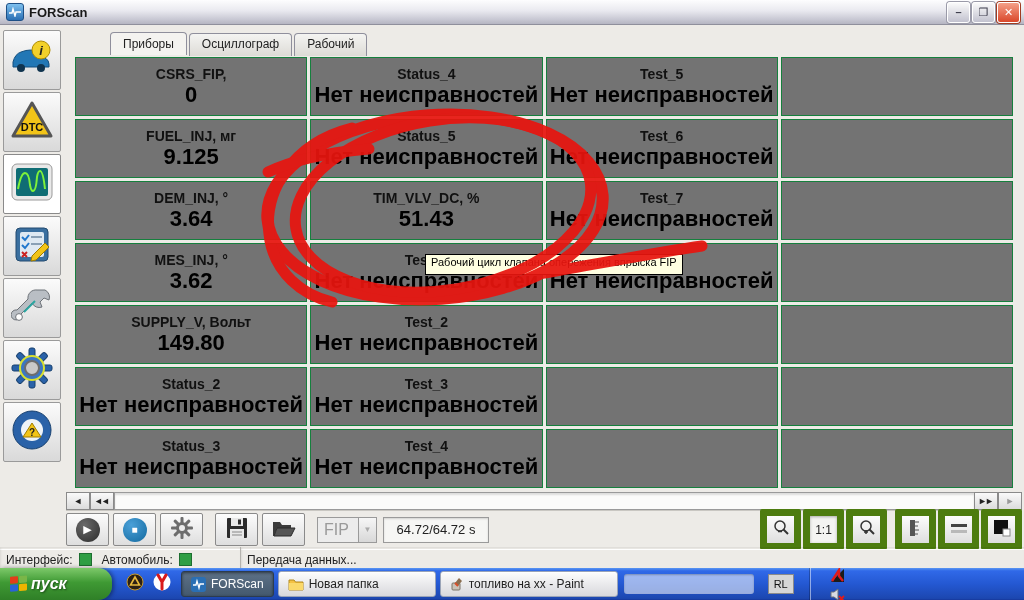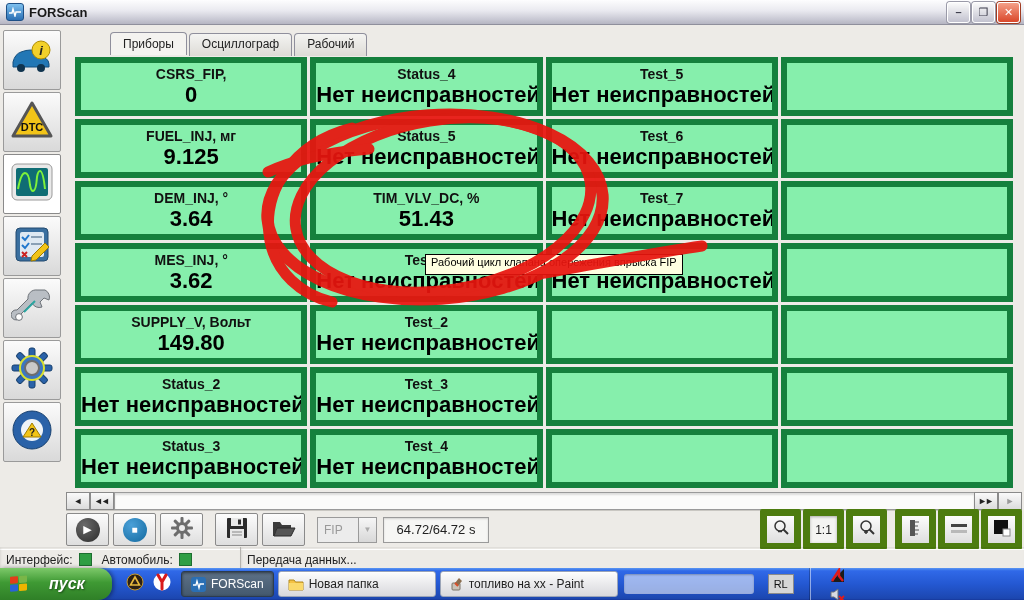--- a/index.html
+++ b/index.html
@@ -26,41 +26,41 @@
     background:linear-gradient(#fbfbfb,#d9d9d9);display:flex;align-items:center;justify-content:center;}
   .side-btn.active{background:#fff;border-color:#8a8a8a;box-shadow:0 0 0 1px #fff inset;}
   
   .tabs{position:absolute;left:70px;top:33px;height:23px;display:flex;gap:2px;font-size:12px;padding-left:40px;}
   .tab{padding:3px 12px 2px;border:1px solid #8f8f9c;border-bottom:none;border-radius:4px 4px 0 0;
     background:linear-gradient(#f4f4f2,#dddbd6);color:#222;}
   .tab.active{background:#f4f3f0;font-weight:normal;position:relative;top:-1px;padding-top:4px;}
   
   .grid{position:absolute;left:75px;top:57px;width:938px;height:431px;
     display:grid;grid-template-columns:repeat(4,1fr);grid-template-rows:repeat(7,1fr);gap:3px;}
-  .cell{background:#86efac;border:6px solid #15803d;display:flex;flex-direction:column;
+  .cell{background:#737373;border:1px solid #15803d;display:flex;flex-direction:column;
     align-items:center;justify-content:center;overflow:hidden;}
   .clabel{font-weight:bold;font-size:14px;color:#111;white-space:nowrap;}
   .cvalue{font-weight:bold;font-size:22px;color:#000;white-space:nowrap;max-width:100%;}
   
   .hscroll{position:absolute;left:66px;top:492px;width:956px;height:18px;display:flex;align-items:stretch;}
   .sc-btn{width:20px;border:1px solid #8a8a8a;background:linear-gradient(#fafafa,#dcdcdc);
     font-size:9px;display:flex;align-items:center;justify-content:center;color:#222;letter-spacing:-2px;padding-right:2px;}
   .sc-btn.dis{color:#9a9a9a;}
   .sc-track{flex:1;border:1px solid #9a9a9a;border-right:none;background:#fbfbfa;
     box-shadow:inset 0 2px 2px rgba(0,0,0,.12);}
   
   .toolbar{position:absolute;left:66px;top:512px;width:956px;height:35px;display:flex;align-items:center;}
   .tb-btn{width:41px;height:31px;margin-right:4px;border:1px solid #8a8a8a;border-radius:2px;
     background:linear-gradient(#fcfcfc,#dedede);display:flex;align-items:center;justify-content:center;}
   .circle-ic{width:24px;height:24px;border-radius:50%;display:flex;align-items:center;justify-content:center;}
   .play-c{background:radial-gradient(circle at 35% 30%,#6a6a6a,#2c2c2c);color:#fff;font-size:11px;}
   .stop-c{background:radial-gradient(circle at 35% 30%,#4aa0d8,#13699f);color:#fff;font-size:10px;}
   .combo{width:58px;height:24px;border:1px solid #9a9a9a;background:#ececec;display:flex;align-items:center;
     margin:0 6px 0 8px;}
-  .combo .cval{flex:1;font-size:12px;color:#9a9a9a;padding-left:6px;}
+  .combo .cval{flex:1;font-size:16px;color:#9a9a9a;padding-left:6px;}
   .combo .carr{width:17px;height:100%;border-left:1px solid #9a9a9a;background:linear-gradient(#f6f6f6,#d8d8d8);
     color:#aaa;font-size:8px;display:flex;align-items:center;justify-content:center;}
   .timebox{width:104px;height:24px;border:1px solid #9a9a9a;background:#f6f6f4;
     box-shadow:inset 0 1px 2px rgba(0,0,0,.15);display:flex;align-items:center;justify-content:center;
     font-size:13px;color:#222;margin-right:6px;}
   .tb-spacer{flex:1;}
   .tb-small{width:27px;height:27px;margin-left:2px;border:7px solid #4d7c0f;border-radius:2px;
     background:linear-gradient(#fcfcfc,#dedede);display:flex;align-items:center;justify-content:center;font-size:12px;color:#222;}
   .tb-small.pressed{background:#f4f4f2;box-shadow:inset 0 1px 3px rgba(0,0,0,.3);}
   
@@ -68,21 +68,21 @@
     border-top:1px solid #fff;display:flex;align-items:center;font-size:12px;color:#222;}
   .st-seg{display:flex;align-items:center;height:26px;padding:0 6px;border-right:1px solid #b5b3ae;
     box-shadow:inset 1px 1px 2px rgba(0,0,0,.08);}
   .led{width:11px;height:11px;margin:0 10px 0 6px;border:1px solid #1d6e30;}
   
   .taskbar{position:absolute;left:0;top:568px;width:1024px;height:32px;
     background:linear-gradient(#5a96f2 0%,#3069e8 9%,#2458d2 50%,#1c47b0 95%,#16379a 100%);
     display:flex;align-items:center;}
   .startbtn{height:32px;width:112px;border-radius:0 14px 14px 0;
     background:linear-gradient(#7dc96a 0%,#3f9a34 45%,#2f7f27 100%);
-    box-shadow:2px 0 4px rgba(0,0,0,.4);display:flex;align-items:center;gap:21px;padding-left:10px;box-sizing:border-box;}
+    box-shadow:2px 0 4px rgba(0,0,0,.4);display:flex;align-items:center;gap:3px;padding-left:10px;box-sizing:border-box;}
   .startbtn .slabel{color:#fff;font-weight:bold;font-style:italic;font-size:16px;text-shadow:1px 1px 2px #1c4d17;}
   .winflag{width:18px;height:16px;display:grid;grid-template-columns:8px 8px;grid-template-rows:7px 7px;gap:1px;transform:skewY(-5deg);}
   .winflag span{border-radius:1px;}
   .ql{display:flex;align-items:center;gap:9px;padding:0 10px 0 14px;}
   .taskitems{display:flex;align-items:center;gap:4px;flex:0 0 auto;}
   .task-btn{height:24px;border-radius:3px;display:flex;align-items:center;gap:5px;padding:0 9px;
     font-size:12px;background:linear-gradient(#fdfdfd,#d8d8dc);color:#222;border:1px solid #9aa4b8;
     box-shadow:inset 0 1px 0 #fff;white-space:nowrap;}
   .task-btn.active{background:linear-gradient(#5d7187,#44596e);color:#fff;border:1px solid #2c3c4e;
     box-shadow:inset 0 1px 3px rgba(0,0,0,.5);}

